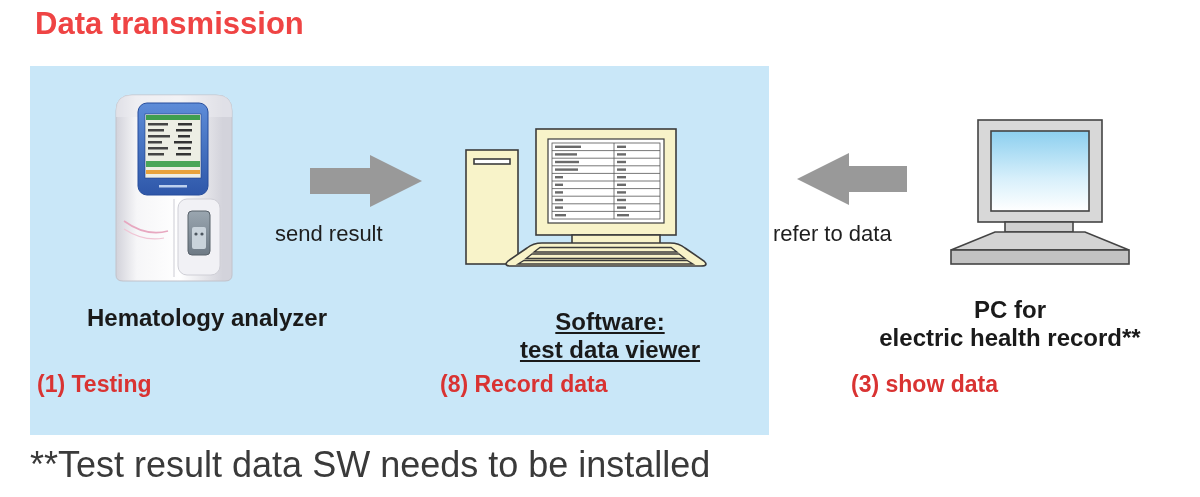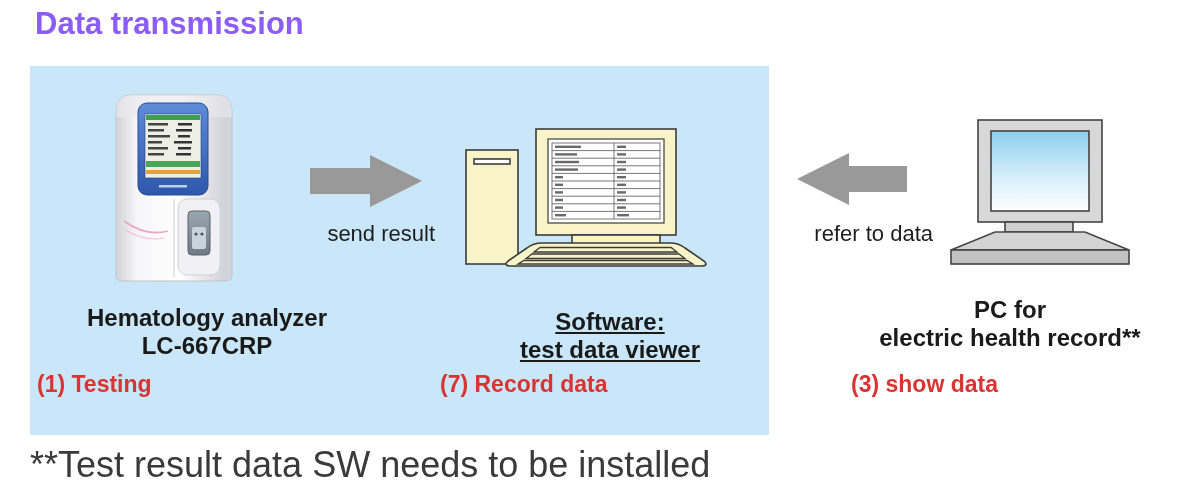--- a/index.html
+++ b/index.html
@@ -2,37 +2,37 @@
 <html><head>
 <meta charset="utf-8">
 <style>
   html,body{margin:0;padding:0;background:#ffffff;}
   .canvas{
     position:relative;width:1200px;height:497px;background:#ffffff;overflow:hidden;
     font-family:"Liberation Sans","DejaVu Sans",sans-serif;
   }
   .title{
     position:absolute;left:35px;top:6px;margin:0;
-    font-size:31px;font-weight:bold;color:#8b5cf6;letter-spacing:0px;
+    font-size:31px;font-weight:bold;color:#ef4444;letter-spacing:0px;
   }
   .panel{
     position:absolute;left:30px;top:66px;width:739px;height:369px;
     background:#c9e7f8;
   }
   .abs{position:absolute;}
   .node-label{
     position:absolute;width:340px;text-align:center;
     color:#1a1a1a;font-weight:bold;font-size:24px;line-height:28px;
   }
   .node-step{
     position:absolute;width:340px;text-align:left;
     color:#d93332;font-weight:bold;font-size:23px;
   }
   .arrow-label{
-    position:absolute;width:160px;text-align:right;
+    position:absolute;width:160px;text-align:left;
     color:#1e1e1e;font-size:22px;
   }
   .footnote{
     position:absolute;left:30px;top:444px;
     color:#3a3a3a;font-size:36px;
   }
   svg{display:block;}
 </style>
 </head>
 <body>
@@ -175,29 +175,28 @@
         <rect x="49" y="14" width="98" height="80" fill="url(#screenGrad)"></rect>
         <rect x="63" y="105" width="68" height="10" fill="#cfcfcf"></rect>
         <path d="M53,115 H143 L187,133 H9 Z" fill="#d4d4d4"></path>
         <rect x="9" y="133" width="178" height="14" fill="#c2c2c2"></rect>
       </g>
     </svg>
   </div>
 
   <div class="node-label" style="left:37px;top:304px;">
     <div>Hematology analyzer</div>
-    <div>LC-667CRP</div>
   </div>
   <div class="node-step" style="left:37px;top:371px;">(1) Testing</div>
 
   <div class="node-label" style="left:440px;top:308px;text-decoration:underline;">
     <div>Software:</div>
     <div>test data viewer</div>
   </div>
-  <div class="node-step" style="left:440px;top:371px;">(7) Record data</div>
+  <div class="node-step" style="left:440px;top:371px;">(8) Record data</div>
 
   <div class="node-label" style="left:840px;top:296px;">
     <div>PC for</div>
     <div>electric health record**</div>
   </div>
   <div class="node-step" style="left:851px;top:371px;">(3) show data</div>
 
   <div class="footnote">**Test result data SW needs to be installed</div>
 
 </div>

